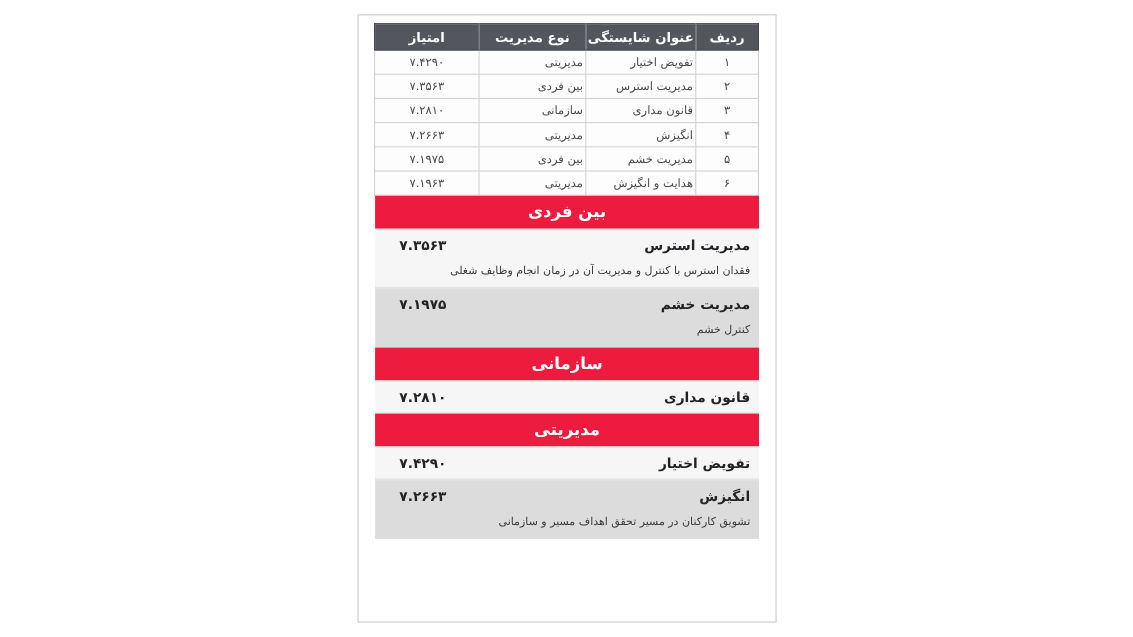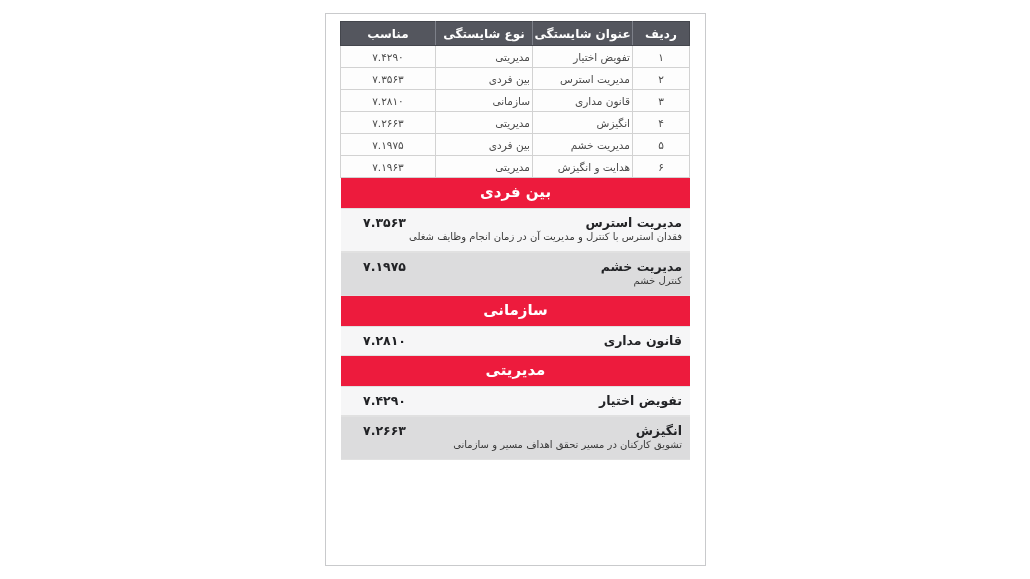--- a/index.html
+++ b/index.html
@@ -57,40 +57,40 @@
     padding: 6px 8px 7px 8px;
   }
   .item.alt { background: #dcdcdd; }
   .item-head {
     display: flex;
     justify-content: space-between;
     align-items: baseline;
   }
   .item-title { font-size: 12.5px; font-weight: bold; color: #222326; }
   .item-score { font-size: 12.5px; font-weight: bold; color: #222326; margin-left: 14px; }
-  .item-desc  { font-size: 10px; color: #3a3a3a; margin-top: 0; line-height: 14px; }
+  .item-desc  { font-size: 10px; color: #3a3a3a; margin-top: 10px; line-height: 14px; }
 </style>
 </head>
 <body>
 
 <div class="page">
 
   <table class="summary">
     <colgroup>
       <col style="width:57px">
       <col style="width:100px">
       <col style="width:97px">
       <col style="width:95px">
     </colgroup>
     <thead>
       <tr>
         <th>ردیف</th>
         <th>عنوان شایستگی</th>
-        <th>نوع شایستگی</th>
-        <th>مناسب</th>
+        <th>نوع مدیریت</th>
+        <th>امتیاز</th>
       </tr>
     </thead>
     <tbody>
       <tr>
         <td class="c-center">۱</td>
         <td class="c-right">تفویض اختیار</td>
         <td class="c-right">مدیریتی</td>
         <td class="c-center">۷.۴۲۹۰</td>
       </tr>
       <tr>

